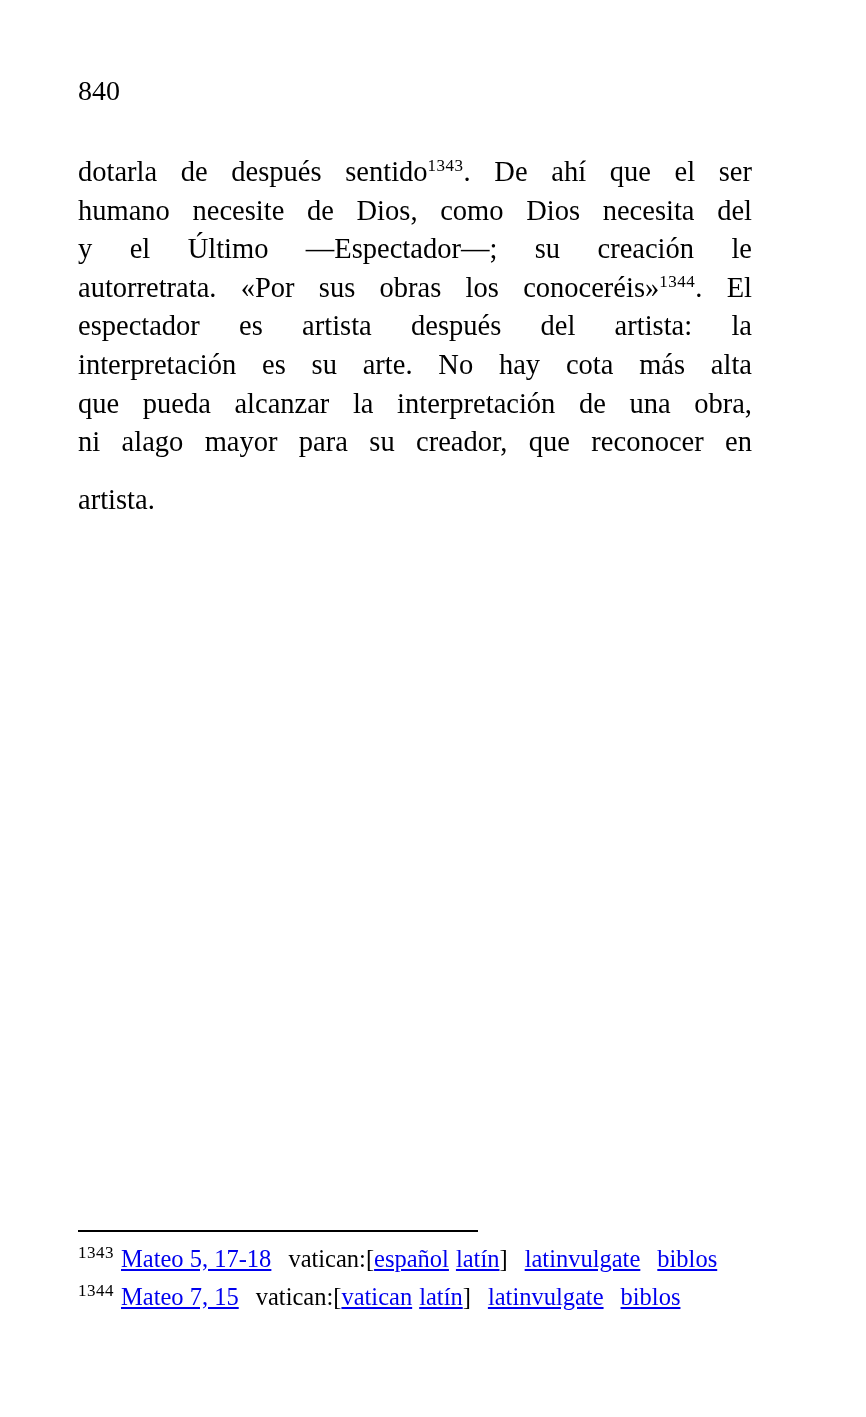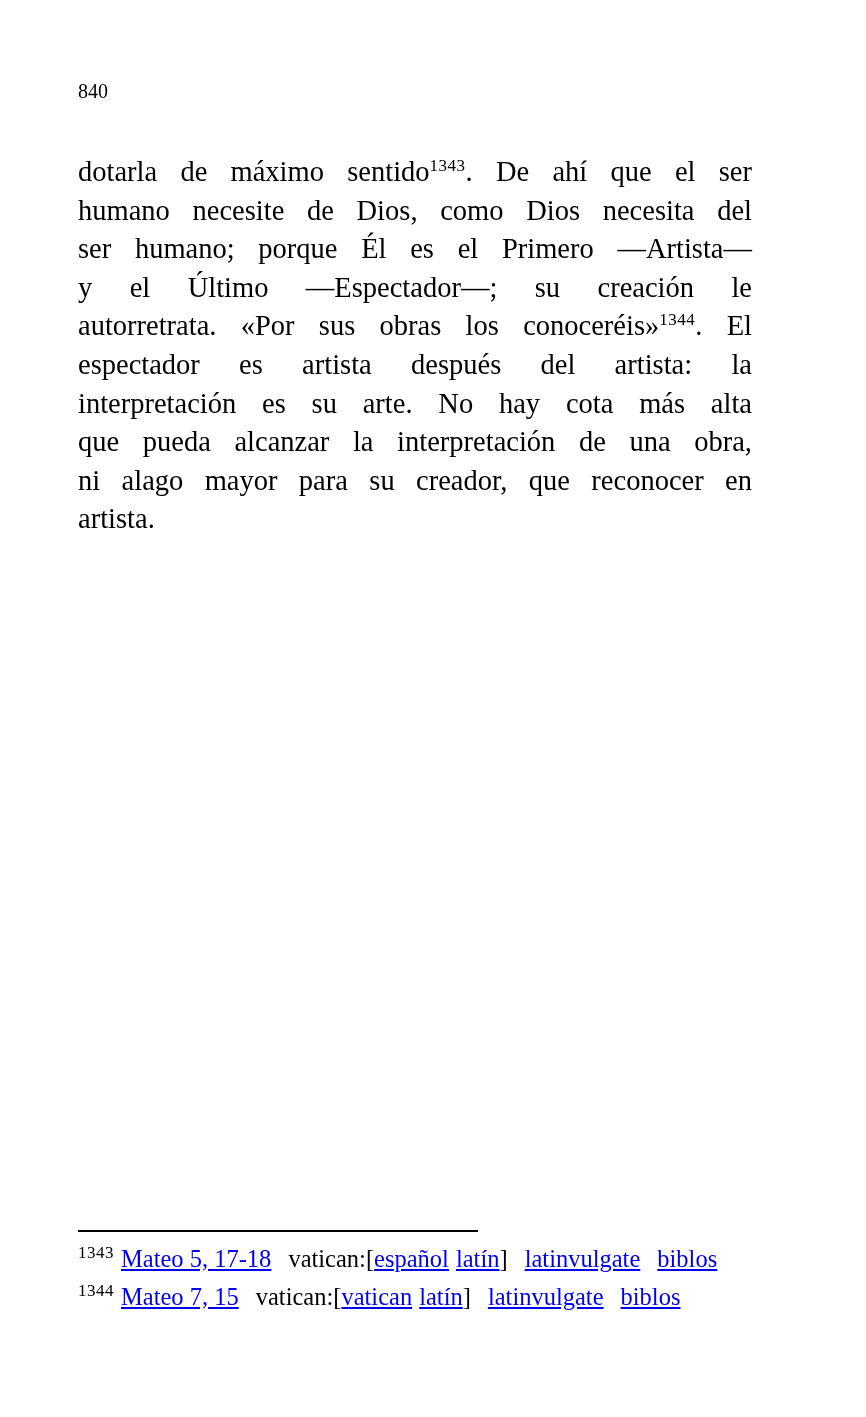--- a/index.html
+++ b/index.html
@@ -13,39 +13,40 @@
     height: 1417px;
     background: #ffffff;
     color: #000000;
     font-family: "Liberation Serif", "DejaVu Serif", serif;
     overflow: hidden;
   }
   .page-number {
     position: absolute;
     left: 78px;
     top: 72px;
-    font-size: 20px;
+    font-size: 28px;
     line-height: 38px;
   }
   .body-text {
     position: absolute;
     left: 78px;
     top: 153px;
     width: 674px;
     font-size: 28.5px;
     line-height: 38.6px;
   }
   .line {
     text-align: justify;
     text-align-last: justify;
     white-space: normal;
   }
   .line.last {
     text-align: right;
     text-align-last: left;
+    margin-top: 19px;
   }
   sup.body-sup {
     font-size: 17px;
     line-height: 0;
     vertical-align: super;
     letter-spacing: 0.5px;
   }
   .footnote-rule {
     position: absolute;
     left: 78px;
@@ -81,23 +82,22 @@
   .fn-link-d { margin-left: 17px; }
 </style>
 </head>
 <body>
 
 <div class="page">
 
   <div class="page-number">840</div>
 
   <div class="body-text">
-    <div class="line"><span>dotarla de máximo sentido</span><sup class="body-sup">1343</sup><span>. De ahí que el ser</span></div>
+    <div class="line"><span>dotarla de después sentido</span><sup class="body-sup">1343</sup><span>. De ahí que el ser</span></div>
     <div class="line"><span>humano necesite de Dios, como Dios necesita del</span></div>
-    <div class="line"><span>ser humano; porque Él es el Primero —Artista—</span></div>
     <div class="line"><span>y el Último —Espectador—; su creación le</span></div>
     <div class="line"><span>autorretrata. «Por sus obras los conoceréis»</span><sup class="body-sup">1344</sup><span>. El</span></div>
     <div class="line"><span>espectador es artista después del artista: la</span></div>
     <div class="line"><span>interpretación es su arte. No hay cota más alta</span></div>
     <div class="line"><span>que pueda alcanzar la interpretación de una obra,</span></div>
     <div class="line"><span>ni alago mayor para su creador, que reconocer en</span></div>
     <div class="line last"><span>artista.</span></div>
   </div>
 
   <div class="footnote-rule"></div>

